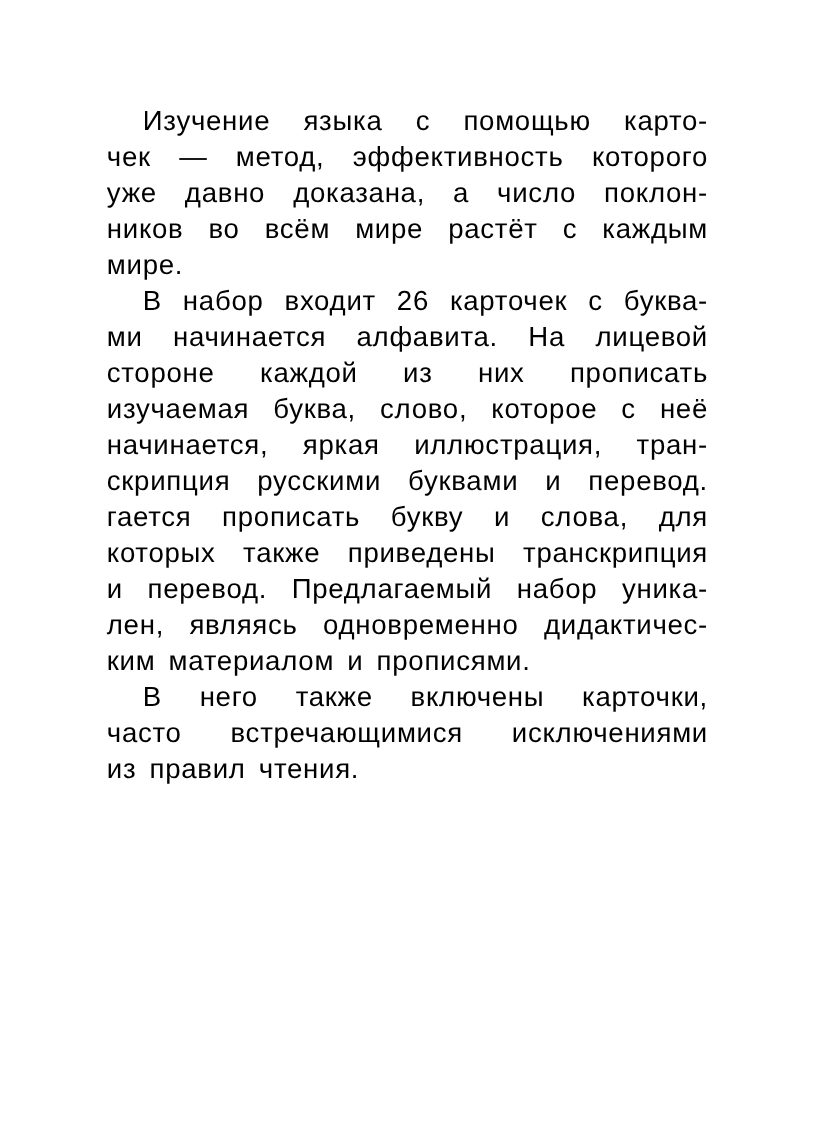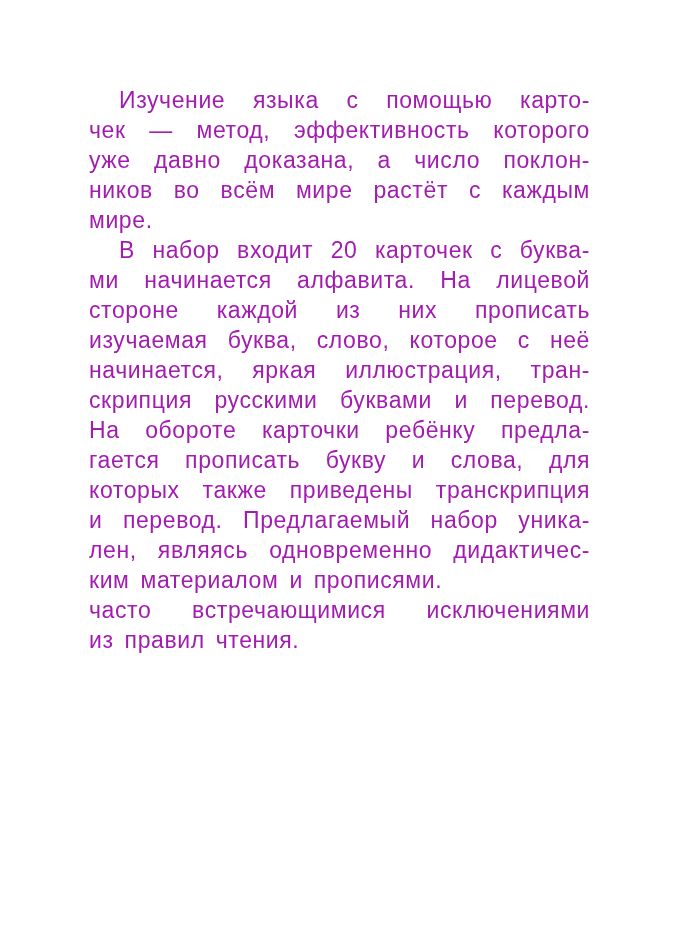--- a/index.html
+++ b/index.html
@@ -38,44 +38,44 @@
       padding-left: 30px;
     }
     .line.last {
       text-align-last: left;
       word-spacing: 4px;
     }
   </style>
 </head>
 <body style="background: rgb(255, 255, 255);">
 
-<div class="page" style="color: #a21caf;">
+<div class="page" style="color: #000000;">
 
   <div class="para">
     <span class="line indent">Изучение языка с помощью карто-</span>
     <span class="line">чек — метод, эффективность которого</span>
     <span class="line">уже давно доказана, а число поклон-</span>
     <span class="line">ников во всём мире растёт с каждым</span>
     <span class="line last">мире.</span>
   </div>
 
   <div class="para">
-    <span class="line indent">В набор входит 20 карточек с буква-</span>
+    <span class="line indent">В набор входит 26 карточек с буква-</span>
     <span class="line">ми начинается алфавита. На лицевой</span>
     <span class="line">стороне каждой из них прописать</span>
     <span class="line">изучаемая буква, слово, которое с неё</span>
     <span class="line">начинается, яркая иллюстрация, тран-</span>
     <span class="line">скрипция русскими буквами и перевод.</span>
-    <span class="line">На обороте карточки ребёнку предла-</span>
     <span class="line">гается прописать букву и слова, для</span>
     <span class="line">которых также приведены транскрипция</span>
     <span class="line">и перевод. Предлагаемый набор уника-</span>
     <span class="line">лен, являясь одновременно дидактичес-</span>
     <span class="line last">ким материалом и прописями.</span>
   </div>
 
   <div class="para">
+    <span class="line indent">В него также включены карточки,</span>
     <span class="line">часто встречающимися исключениями</span>
     <span class="line last">из правил чтения.</span>
   </div>
 
 
 </div>
 
 </body></html>

